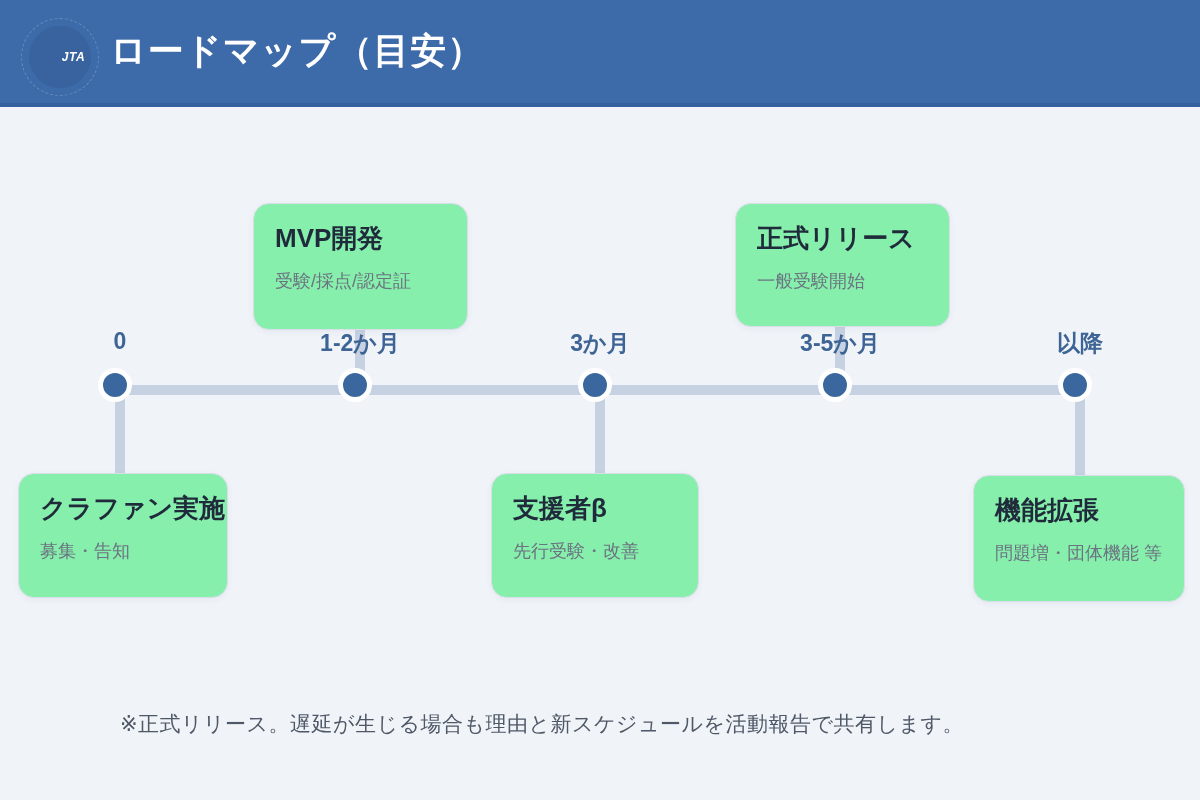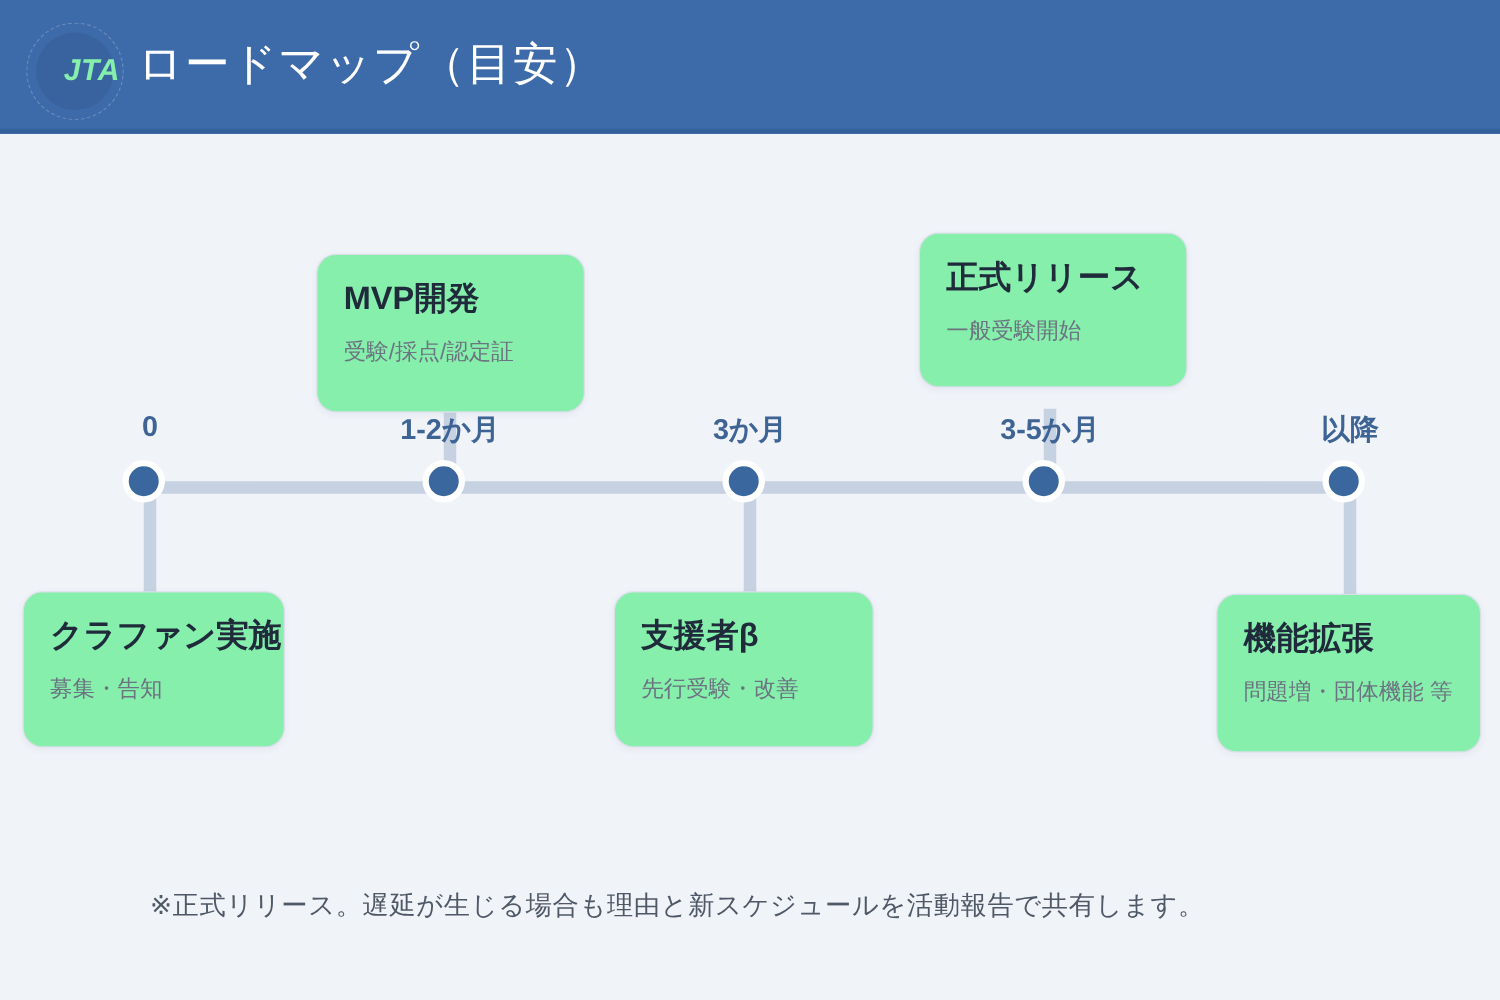--- a/index.html
+++ b/index.html
@@ -36,28 +36,28 @@
     border-radius:50%;
     background:#38639e;
     display:flex;align-items:center;justify-content:center;
   }
   .logo-circle::after{
     content:"";position:absolute;left:-8px;top:-8px;right:-8px;bottom:-8px;
     border-radius:50%;
     border:1px dashed rgba(255,255,255,0.22);
   }
   .logo-text{
-    color:#86efac;font-weight:bold;font-style:italic;font-size:24px;
+    color:#ffffff;font-weight:bold;font-style:italic;font-size:12px;
     letter-spacing:0.5px;
     margin-left:27px;
   }
   .page-title{
     position:absolute;left:110px;top:0;height:103px;
     display:flex;align-items:center;
-    color:#ffffff;font-size:36px;font-weight:normal;letter-spacing:1px;
+    color:#ffffff;font-size:36px;font-weight:bold;letter-spacing:1px;
   }
 
   
   .tl-line{
     position:absolute;left:120px;top:385px;width:960px;height:10px;
     background:var(--line);border-radius:5px;z-index:1;
   }
   .tl-stub{
     position:absolute;width:10px;background:var(--line);z-index:1;
   }
@@ -81,21 +81,21 @@
     z-index:4;
   }
   .card-title{
     color:var(--card-title);font-size:26px;font-weight:bold;
     line-height:1.25;margin-bottom:8px;white-space:nowrap;
   }
   .card-sub{
     color:var(--card-sub);font-size:18px;line-height:2.05;
   }
   .card-mvp      {left:253px;top:203px;width:215px;height:127px;}
-  .card-release  {left:735px;top:186px;width:215px;height:124px;}
+  .card-release  {left:735px;top:203px;width:215px;height:124px;}
   .card-crowdfund{left:18px; top:473px;width:210px;height:125px;}
   .card-beta     {left:491px;top:473px;width:208px;height:125px;}
   .card-expand   {left:973px;top:475px;width:212px;min-height:127px;height:auto;}
   .card-expand .card-sub{white-space:normal;}
 
   
   .footer-note{
     position:absolute;left:120px;top:710px;width:1000px;
     color:var(--footer);font-size:21px;letter-spacing:0.5px;
   }

